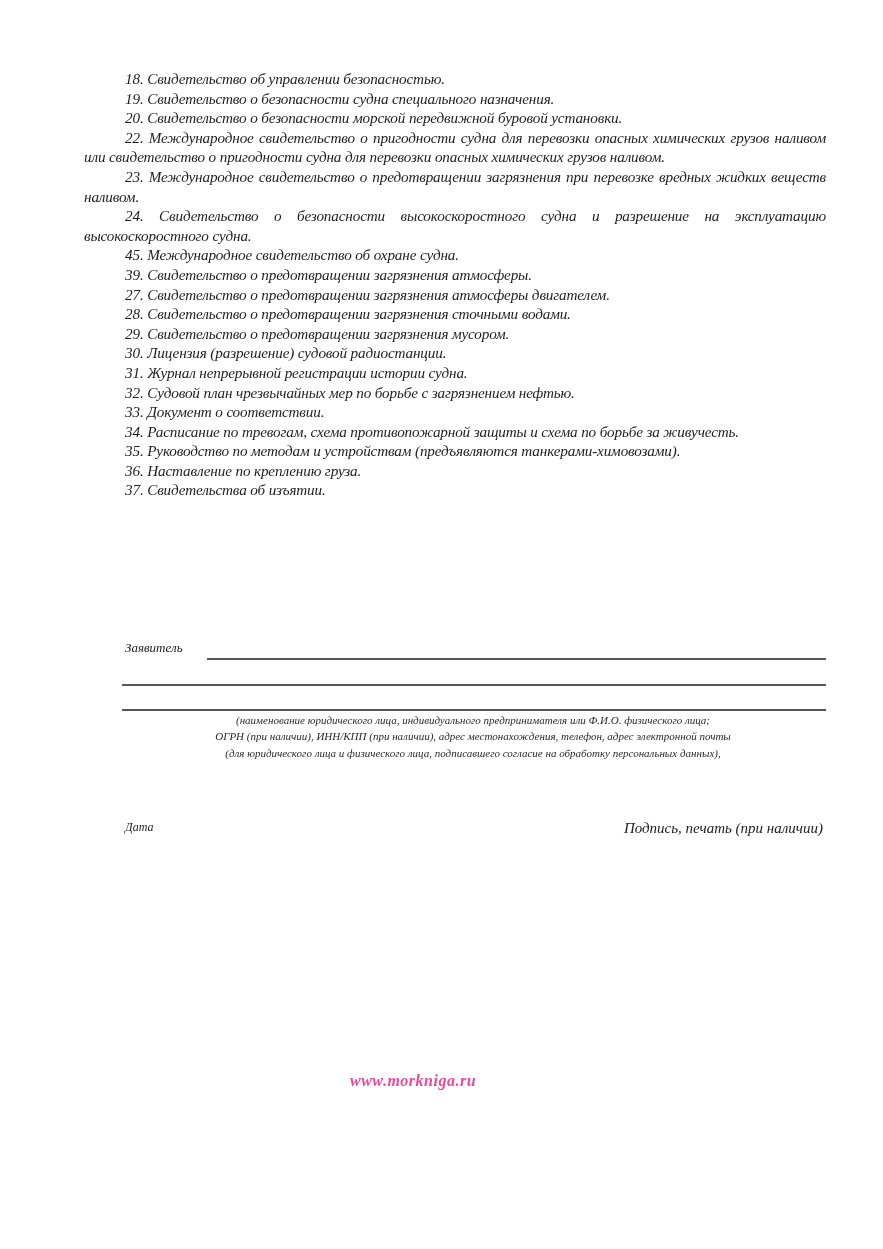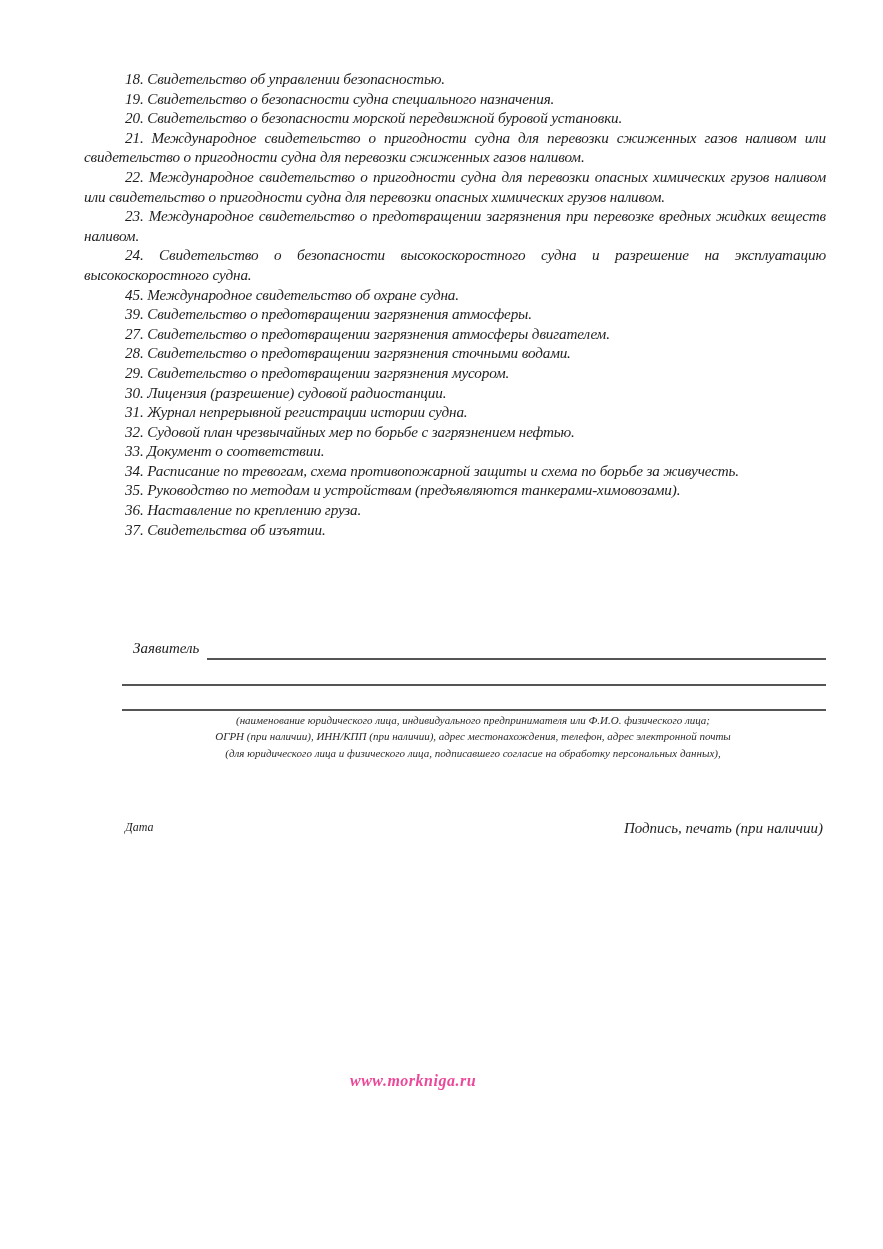--- a/index.html
+++ b/index.html
@@ -1,38 +1,37 @@
 <!DOCTYPE html>
 <html><head>
 <meta charset="utf-8">
 <style>
   html, body { margin: 0; padding: 0; background: #ffffff; }
   body { width: 883px; height: 1249px; position: relative; overflow: hidden;
          font-family: "Liberation Serif", "DejaVu Serif", serif; color: #1e1e1e; }
   .page { position: absolute; left: 0; top: 8px; width: 883px; height: 1249px; background: #fff; font-style: italic; }
   .list { position: absolute; left: 84px; top: 61px; width: 742px; }
   .item { font-size: 15.2px; line-height: 19.6px; text-align: justify; text-indent: 41px; margin: 0; letter-spacing: -0.15px; }
-  .applicant { position: absolute; left: 125px; top: 632px; font-size: 15px; margin-left: 8px; }
+  .applicant { position: absolute; left: 125px; top: 632px; font-size: 13px; }
   .line { position: absolute; height: 0; border-top: 2px solid #555; }
   .note { position: absolute; left: 118px; top: 704px; width: 710px; text-align: center;
           font-size: 11px; line-height: 16.3px; color: #2a2a2a; }
   .date { position: absolute; left: 125px; top: 812px; font-size: 12px; }
   .sign { position: absolute; right: 60px; top: 812px; font-size: 15px; }
   .watermark { position: absolute; left: 350px; top: 1064px; font-size: 16px; font-weight: bold;
                color: #ec4899; letter-spacing: 0.5px; }
 </style>
 </head>
 <body>
 
 <div class="page">
   <div class="list">
     <p class="item">18. Свидетельство об управлении безопасностью.</p>
     <p class="item">19. Свидетельство о безопасности судна специального назначения.</p>
     <p class="item">20. Свидетельство о безопасности морской передвижной буровой установки.</p>
-    <p class="item">21. Международное свидетельство о пригодности судна для перевозки сжиженных газов наливом или свидетельство о пригодности судна для перевозки сжиженных газов наливом.</p>
     <p class="item">22. Международное свидетельство о пригодности судна для перевозки опасных химических грузов наливом или свидетельство о пригодности судна для перевозки опасных химических грузов наливом.</p>
     <p class="item">23. Международное свидетельство о предотвращении загрязнения при перевозке вредных жидких веществ наливом.</p>
     <p class="item">24. Свидетельство о безопасности высокоскоростного судна и разрешение на эксплуатацию высокоскоростного судна.</p>
     <p class="item">45. Международное свидетельство об охране судна.</p>
     <p class="item">39. Свидетельство о предотвращении загрязнения атмосферы.</p>
     <p class="item">27. Свидетельство о предотвращении загрязнения атмосферы двигателем.</p>
     <p class="item">28. Свидетельство о предотвращении загрязнения сточными водами.</p>
     <p class="item">29. Свидетельство о предотвращении загрязнения мусором.</p>
     <p class="item">30. Лицензия (разрешение) судовой радиостанции.</p>
     <p class="item">31. Журнал непрерывной регистрации истории судна.</p>

